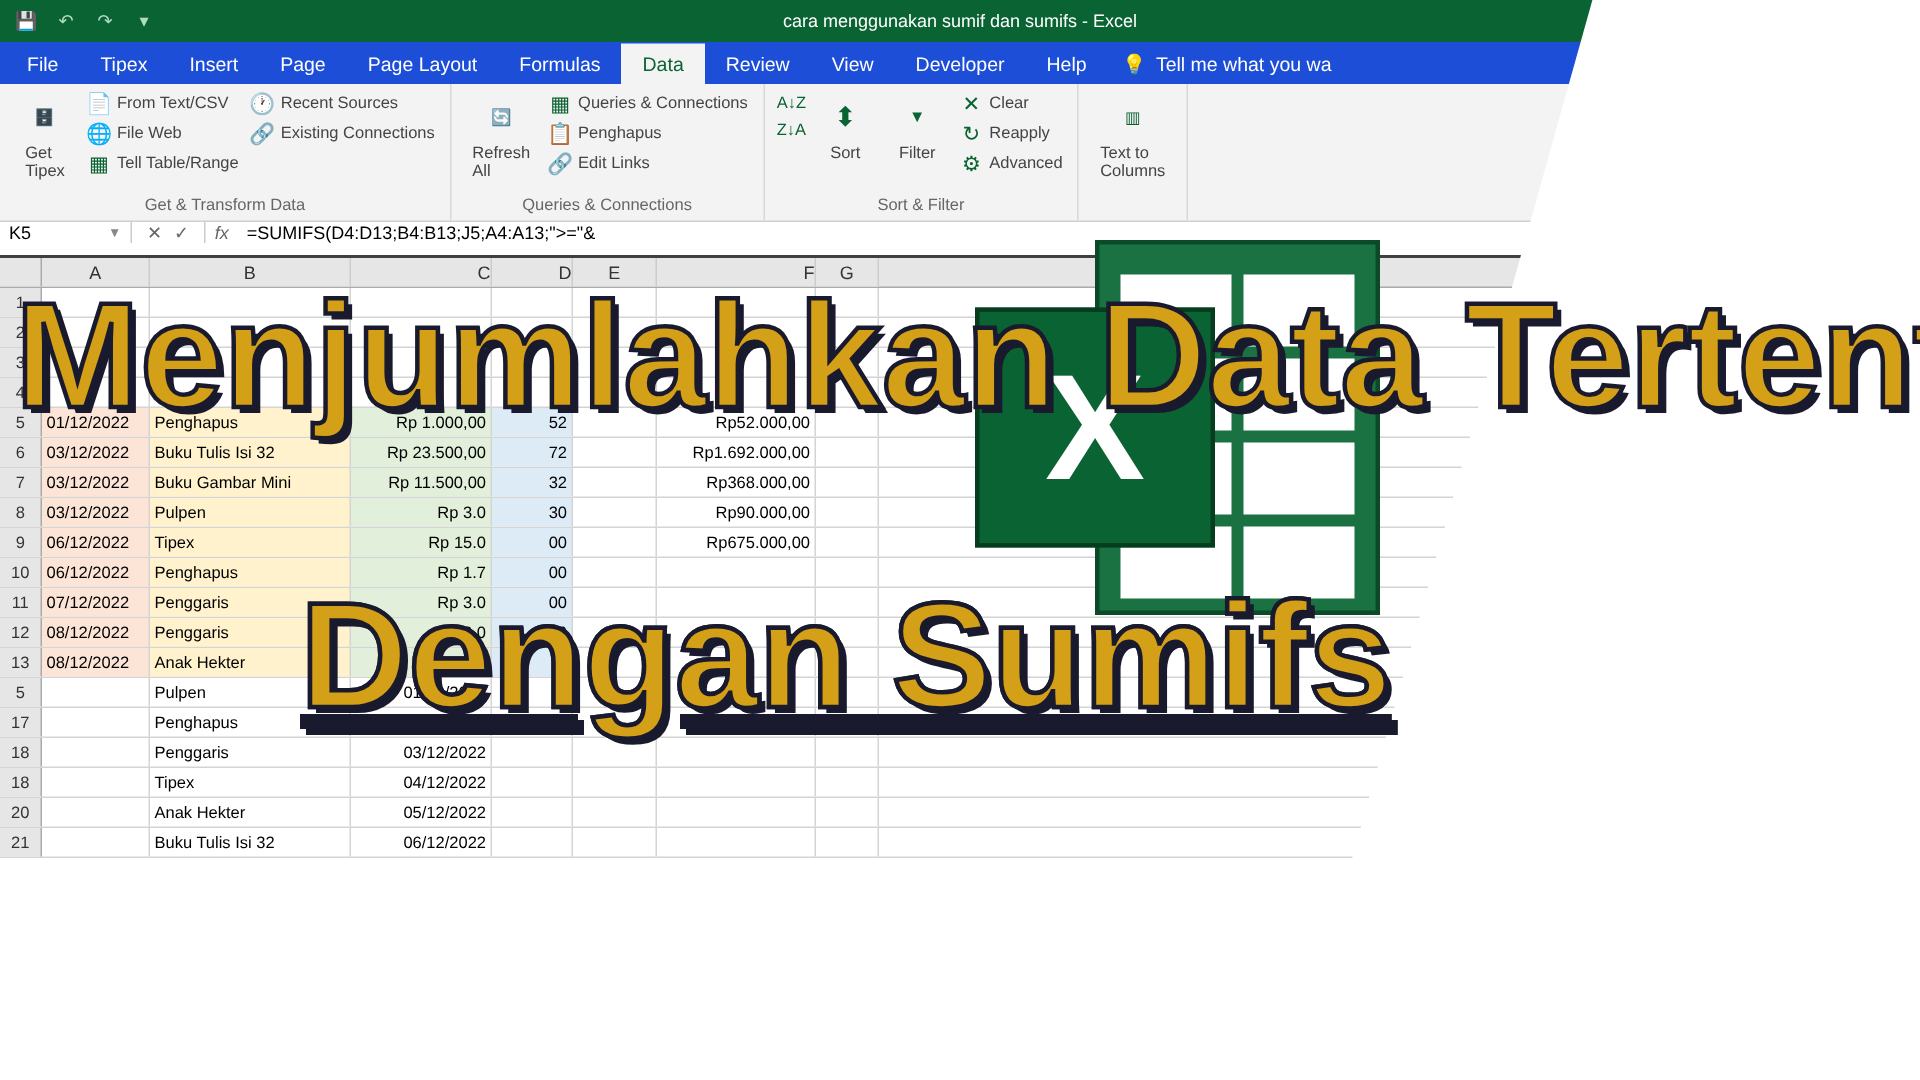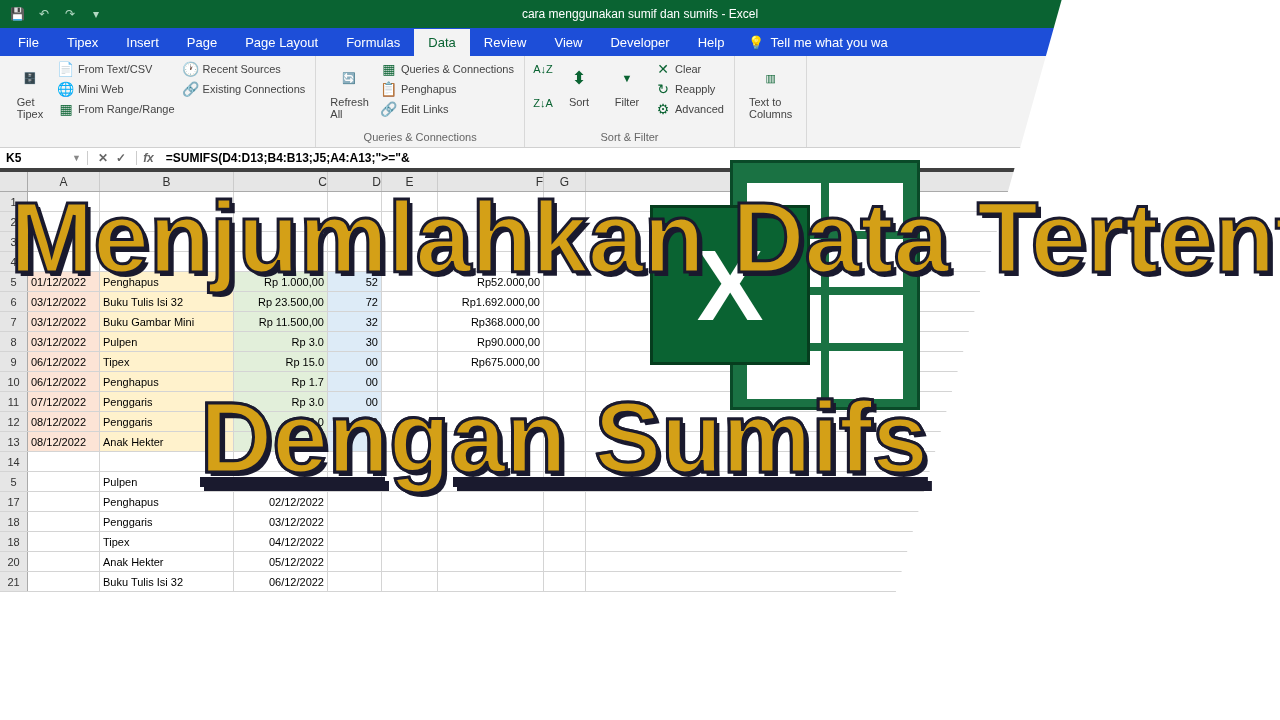--- a/index.html
+++ b/index.html
@@ -18,21 +18,21 @@
 .ribbon { height: 92px; background: #f3f3f3; border-bottom: 1px solid #d0d0d0; display: flex; }
 .group { border-right: 1px solid #d8d8d8; padding: 4px 8px; display: flex; flex-direction: column; justify-content: space-between; }
 .group-content { display: flex; gap: 4px; align-items: flex-start; }
 .group-label { text-align: center; font-size: 11px; color: #666; padding-top: 2px; }
 .big-btn { display: flex; flex-direction: column; align-items: center; gap: 2px; padding: 2px 6px; cursor: pointer; font-size: 11px; color: #444; }
 .big-ico { width: 32px; height: 32px; display: flex; align-items: center; justify-content: center; color: #0a6332; }
 .small-btns { display: flex; flex-direction: column; gap: 2px; }
 .small-btn { display: flex; align-items: center; gap: 4px; font-size: 11px; color: #444; cursor: pointer; padding: 1px 2px; }
 .small-ico { width: 16px; height: 16px; display: flex; align-items: center; justify-content: center; color: #0a6332; font-size: 14px; }
 
-.formula-row { height: 24px; background: #fff; border-bottom: 4px solid #404040; display: flex; align-items: center; font-size: 12px; font-weight: bold; }
+.formula-row { height: 24px; background: #fff; border-bottom: 2px solid #404040; display: flex; align-items: flex-start; font-size: 12px; }
 .name-box { width: 88px; border-right: 1px solid #ccc; padding: 0 6px; display: flex; align-items: center; justify-content: space-between; }
 .nb-drop { color: #888; font-size: 9px; }
 .fx-btns { display: flex; align-items: center; gap: 8px; padding: 0 10px; border-right: 1px solid #ccc; color: #666; }
 .fx-label { font-style: italic; font-size: 12px; color: #666; padding: 0 6px; }
 .formula-input { flex: 1; padding: 0 6px; font-size: 12px; }
 
 .grid-area { position: relative; }
 .col-headers { height: 20px; background: #e6e6e6; display: flex; border-bottom: 1px solid #aaa; }
 .corner { width: 28px; border-right: 1px solid #aaa; background: #e6e6e6; }
 .col-h { border-right: 1px solid #ccc; text-align: center; font-size: 12px; color: #333; line-height: 20px; background: #e6e6e6; cursor: pointer; }
@@ -104,38 +104,39 @@
         <span style="white-space:pre">Get
 Tipex</span>
       </div>
       <div class="small-btns">
         <div class="small-btn">
             <span class="small-ico">📄</span>
             <span>From Text/CSV</span>
           </div>
         <div class="small-btn">
             <span class="small-ico">🌐</span>
-            <span>Mini Web</span>
+            <span>File Web</span>
           </div>
         <div class="small-btn">
             <span class="small-ico">▦</span>
-            <span>From Range/Range</span>
+            <span>Tell Table/Range</span>
           </div>
       </div>
       <div class="small-btns">
         <div class="small-btn">
             <span class="small-ico">🕐</span>
             <span>Recent Sources</span>
           </div>
         <div class="small-btn">
             <span class="small-ico">🔗</span>
             <span>Existing Connections</span>
           </div>
       </div>
     </div>
+    <div class="group-label">Get &amp; Transform Data</div>
   </div>
   <div class="group">
     <div class="group-content">
       <div class="big-btn">
         <div class="big-ico">🔄</div>
         <span style="white-space:pre">Refresh
 All</span>
       </div>
       <div class="small-btns">
         <div class="small-btn">
@@ -149,21 +150,21 @@
         <div class="small-btn">
             <span class="small-ico">🔗</span>
             <span>Edit Links</span>
           </div>
       </div>
     </div>
     <div class="group-label">Queries &amp; Connections</div>
   </div>
   <div class="group">
     <div class="group-content">
-      <div class="small-btns" style="gap:16px">
+      <div class="small-btns" style="gap:0">
         <div class="small-btn">
             <span class="small-ico" style="font-size:11px">A↓Z</span>
           </div>
         <div class="small-btn">
             <span class="small-ico" style="font-size:11px">Z↓A</span>
           </div>
       </div>
       <div class="big-btn">
         <div class="big-ico" style="font-size:18px">⬍</div>
         <span>Sort</span>
@@ -345,30 +346,20 @@
         <div class="cell c-e"></div>
         <div class="cell c-f"></div>
         <div class="cell c-g"></div>
       </div>
       <div class="row">
         <div class="row-h">13</div>
         <div class="cell c-a fill-a">08/12/2022</div>
         <div class="cell c-b fill-b">Anak Hekter</div>
         <div class="cell c-c fill-c">Rp 2.5</div>
         <div class="cell c-d fill-d"></div>
-        <div class="cell c-e"></div>
-        <div class="cell c-f"></div>
-        <div class="cell c-g"></div>
-      </div>
-      <div class="row">
-        <div class="row-h">14</div>
-        <div class="cell c-a"></div>
-        <div class="cell c-b"></div>
-        <div class="cell c-c"></div>
-        <div class="cell c-d"></div>
         <div class="cell c-e"></div>
         <div class="cell c-f"></div>
         <div class="cell c-g"></div>
       </div>
       <div class="row">
         <div class="row-h">5</div>
         <div class="cell c-a"></div>
         <div class="cell c-b">Pulpen</div>
         <div class="cell c-c">01/12/2022</div>
         <div class="cell c-d"></div>

